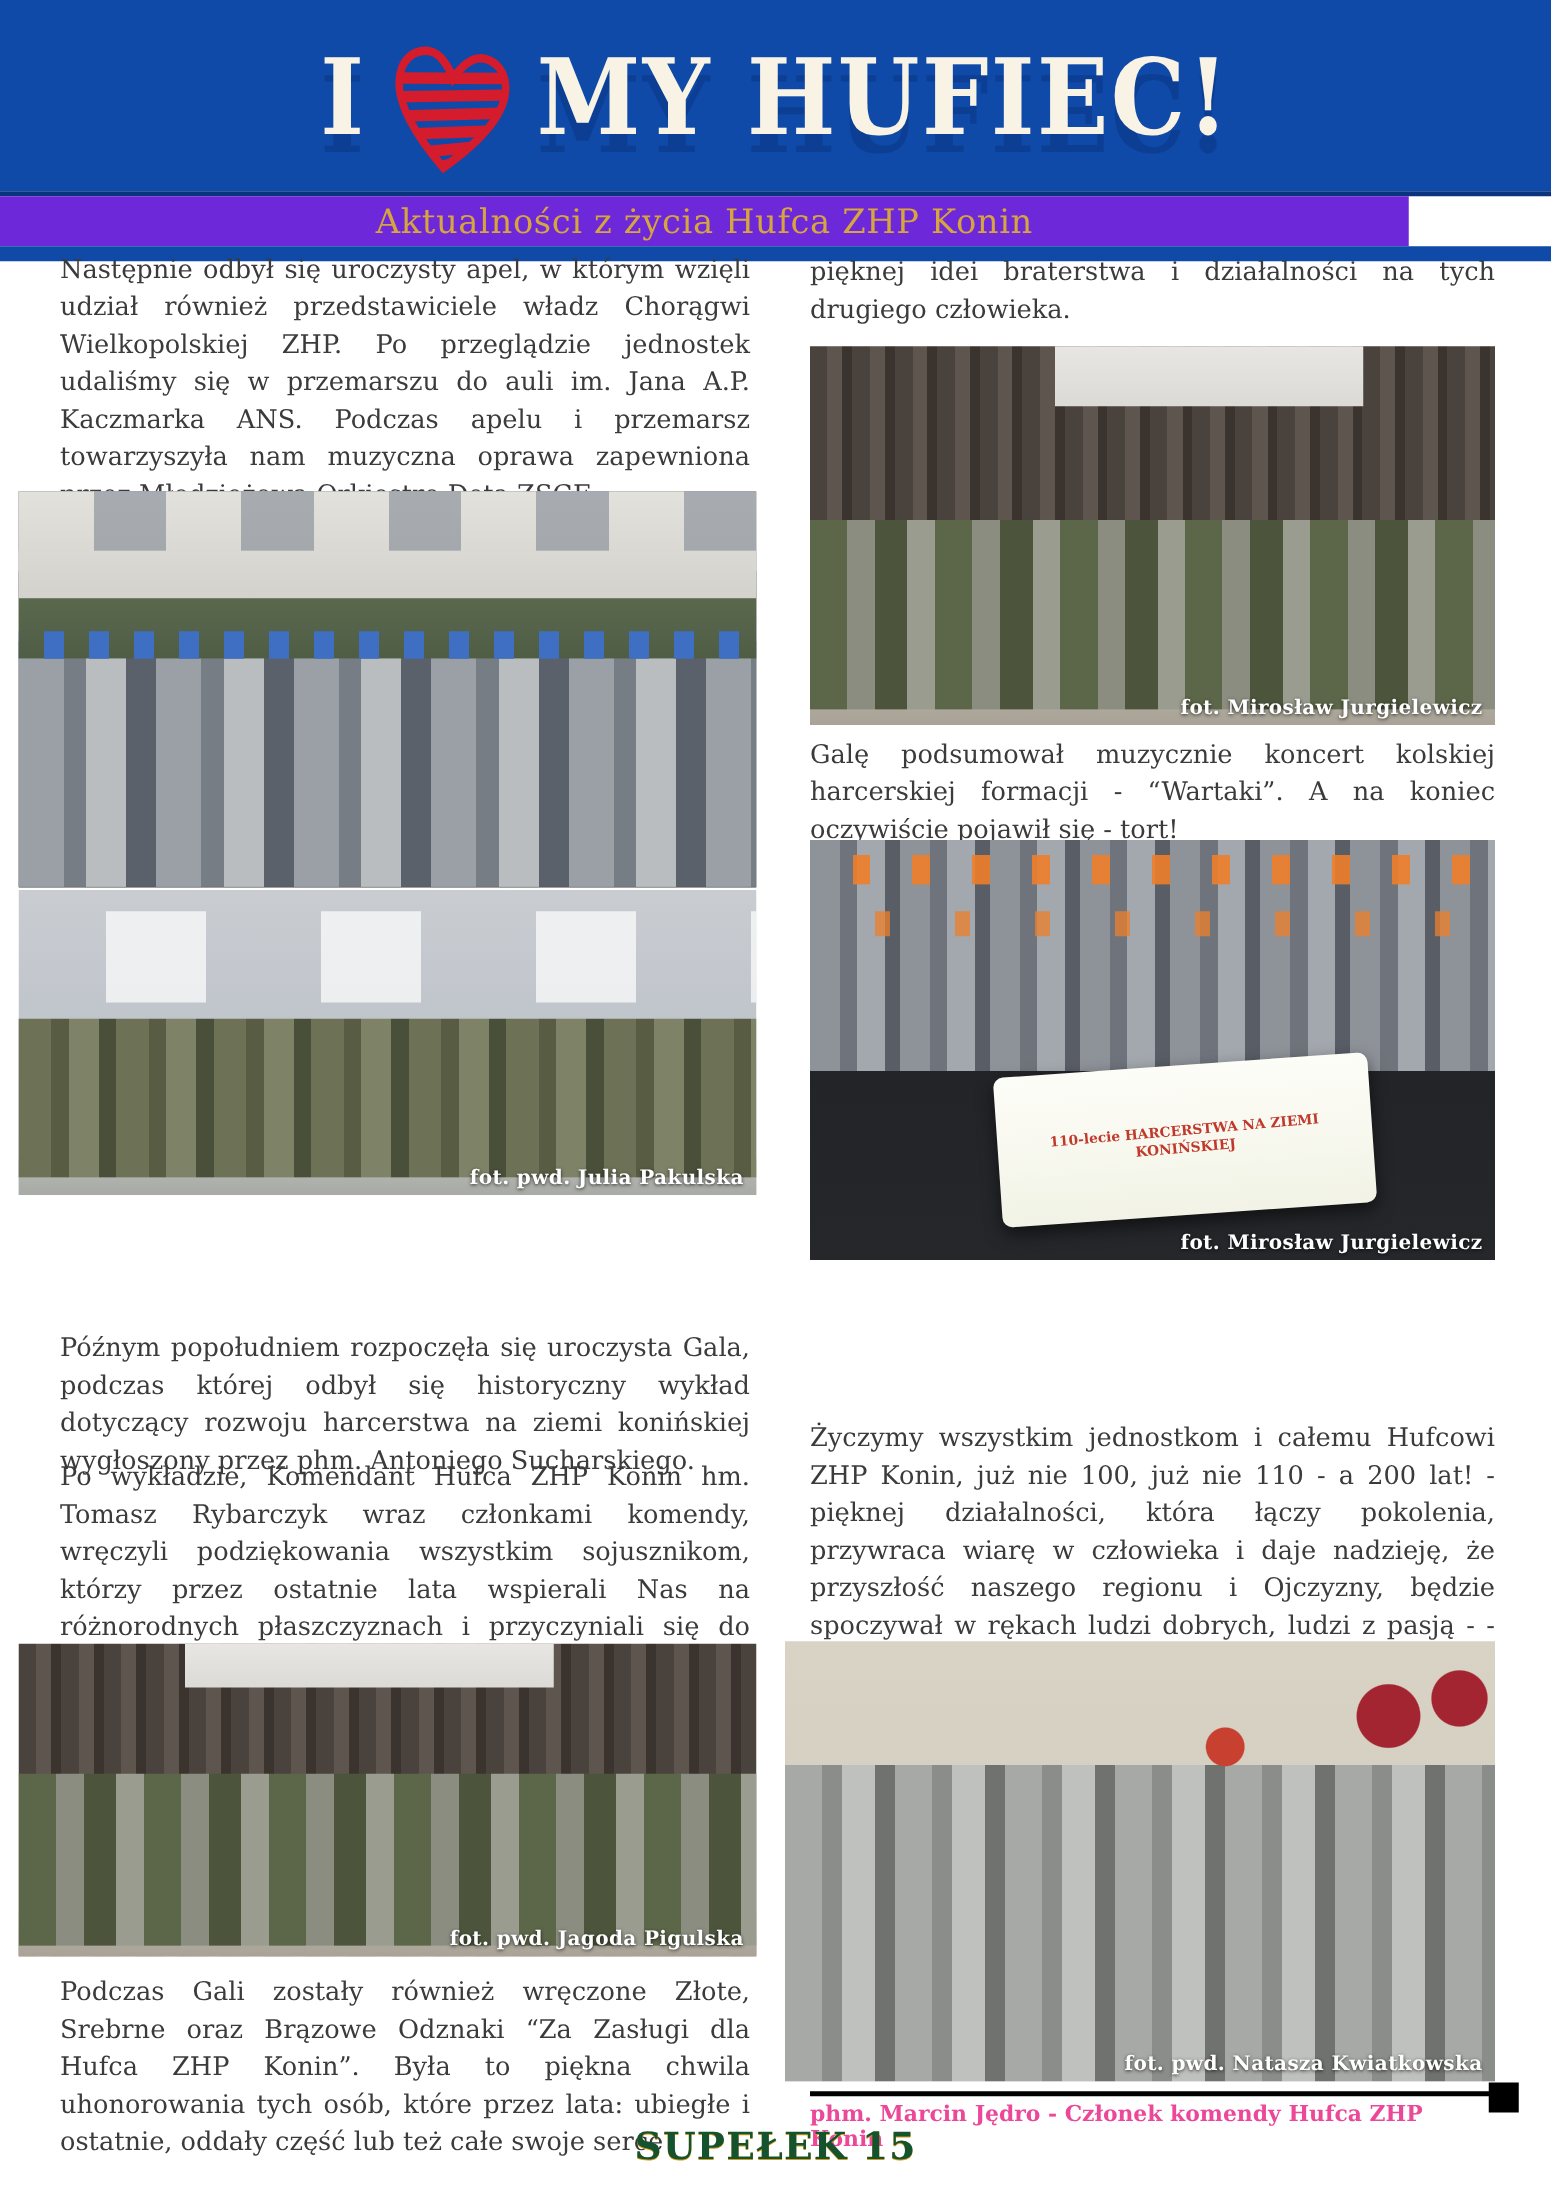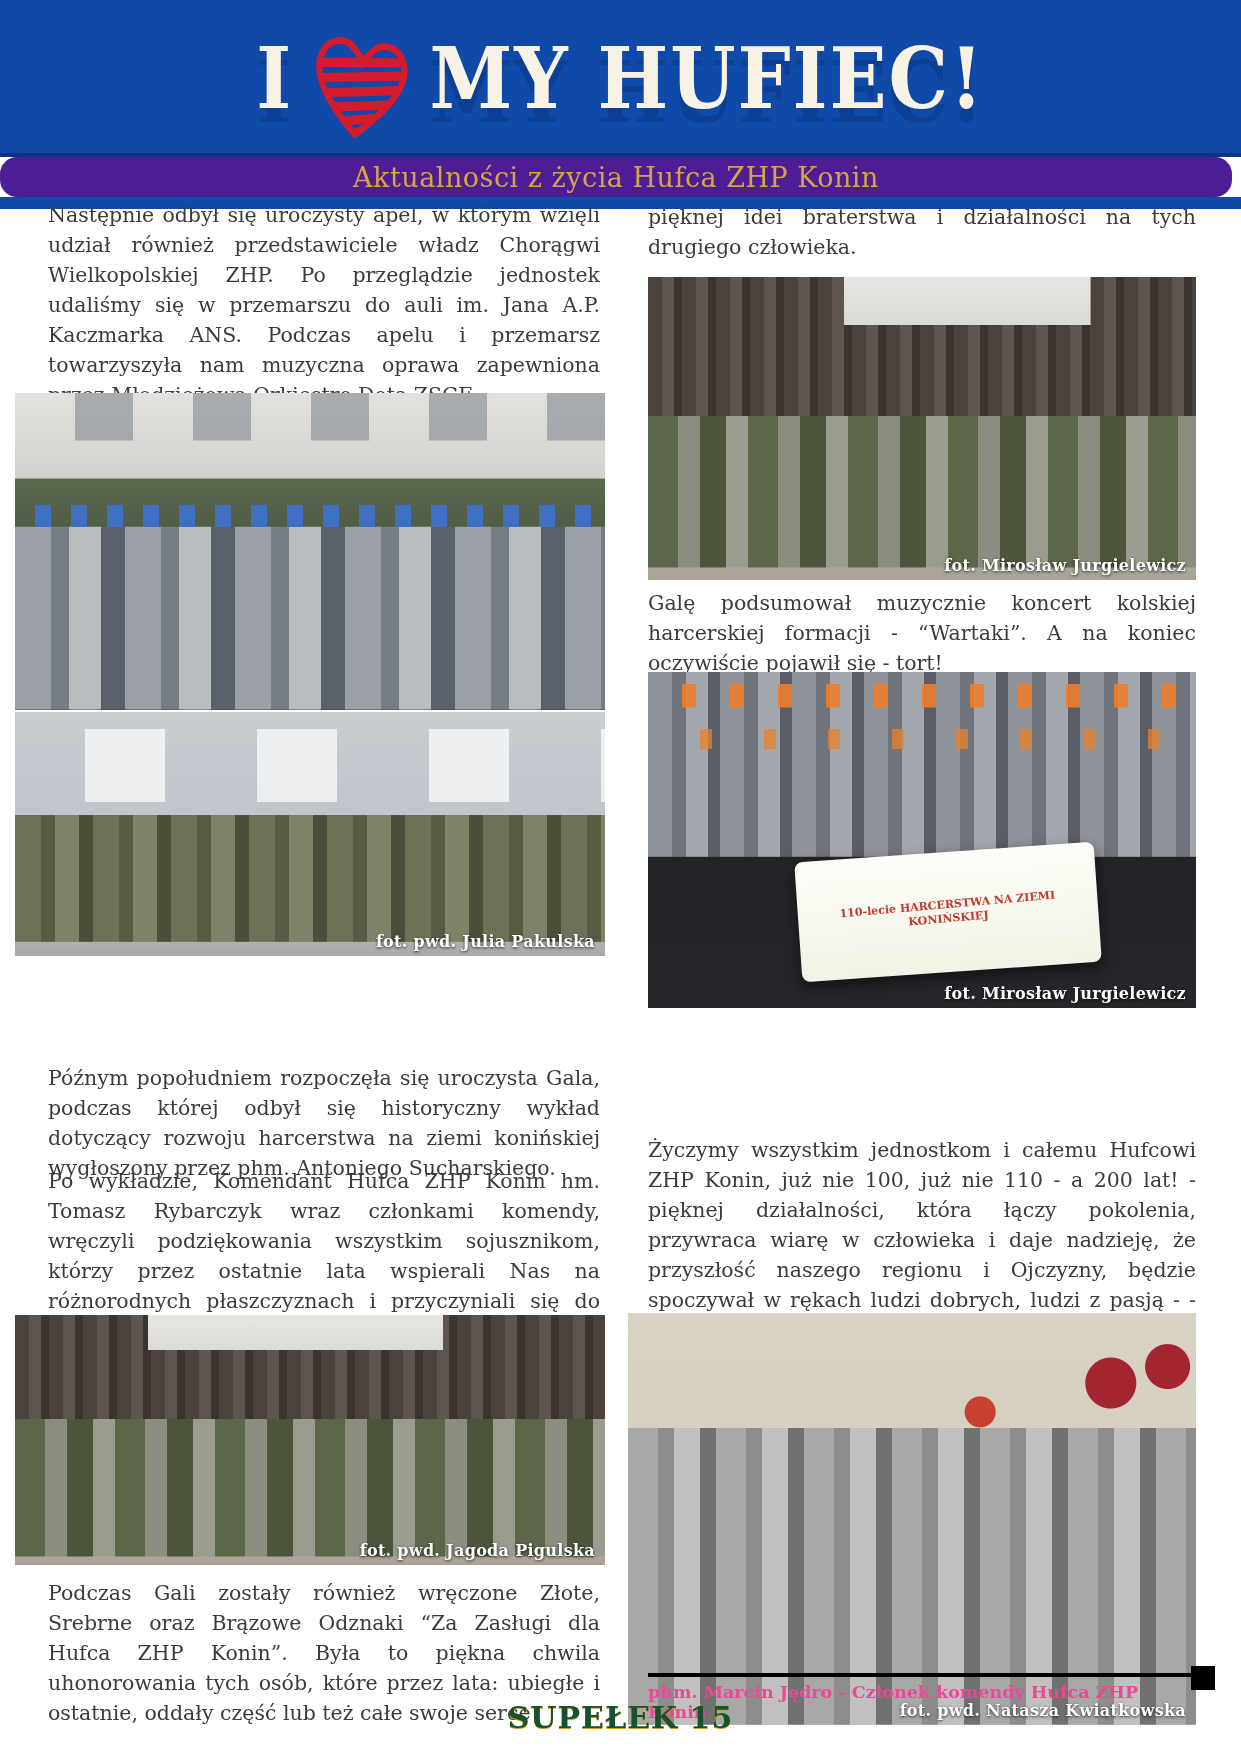--- a/index.html
+++ b/index.html
@@ -22,22 +22,22 @@
     color:#f8f3e4;
     font-size:78px;font-weight:bold;letter-spacing:2px;
     text-shadow:0 13px 0 rgba(8,40,110,.35);
     transform:scale(.96,1.08);
   }
   .heart-wrap{width:106px;height:116px;transform:rotate(7deg) translateY(10px);flex:0 0 auto;}
   .masthead-line{
     position:absolute;left:0;top:153px;width:1241px;height:4px;background:#0a347e;
   }
   .subtitle-band{
-    position:absolute;left:0;top:157px;width:1232px;height:40px;background:#4c1d95;
-    display:flex;align-items:center;justify-content:center;border-radius:17px;
+    position:absolute;left:0;top:157px;width:1127px;height:40px;background:#6d28d9;
+    display:flex;align-items:center;justify-content:center;
   }
   .subtitle-band span{
     color:#d7a53e;font-size:27px;letter-spacing:.5px;
   }
   .masthead-strip{
     position:absolute;left:0;top:197px;width:1241px;height:12px;background:#0f4aa8;
   }
 
   
   .para{
@@ -188,21 +188,21 @@
 
   <div class="photo" id="photo-cake" style="left:648px;top:672px;width:548px;height:336px;">
     <div class="cake">
       <span>110-lecie HARCERSTWA NA ZIEMI KONIŃSKIEJ</span>
     </div>
     <span class="credit">fot. Mirosław Jurgielewicz</span>
   </div>
 
   <p class="para col-right" style="top:1135px;">Życzymy wszystkim jednostkom i całemu Hufcowi ZHP Konin, już nie 100, już nie 110 - a 200 lat! - pięknej działalności, która łączy pokolenia, przywraca wiarę w człowieka i daje nadzieję, że przyszłość naszego regionu i Ojczyzny, będzie spoczywał w rękach ludzi dobrych, ludzi z pasją - - prawdziwych liderów przyszłości!</p>
 
-  <div class="photo" id="photo-handshake" style="left:628px;top:1313px;width:568px;height:412px;">
+  <div class="photo" id="photo-handshake" style="left:628px;top:1313px;width:568px;height:352px;">
     <span class="credit">fot. pwd. Natasza Kwiatkowska</span>
   </div>
 
   <div class="divider-rule"></div>
   <div class="divider-square"></div>
   <div class="author-caption">phm. Marcin Jędro - Członek komendy Hufca ZHP Konin</div>
 
   <div class="footer-issue">SUPEŁEK 15</div>
 
 </div>

